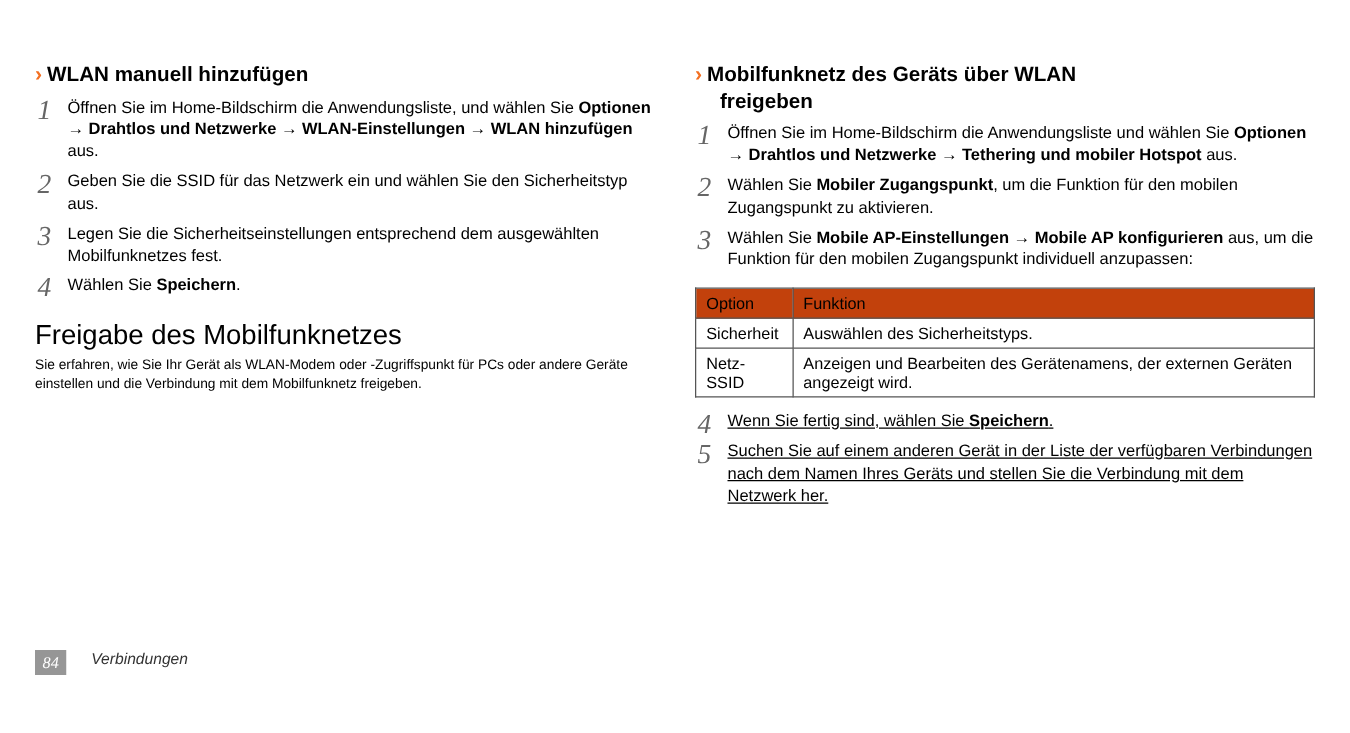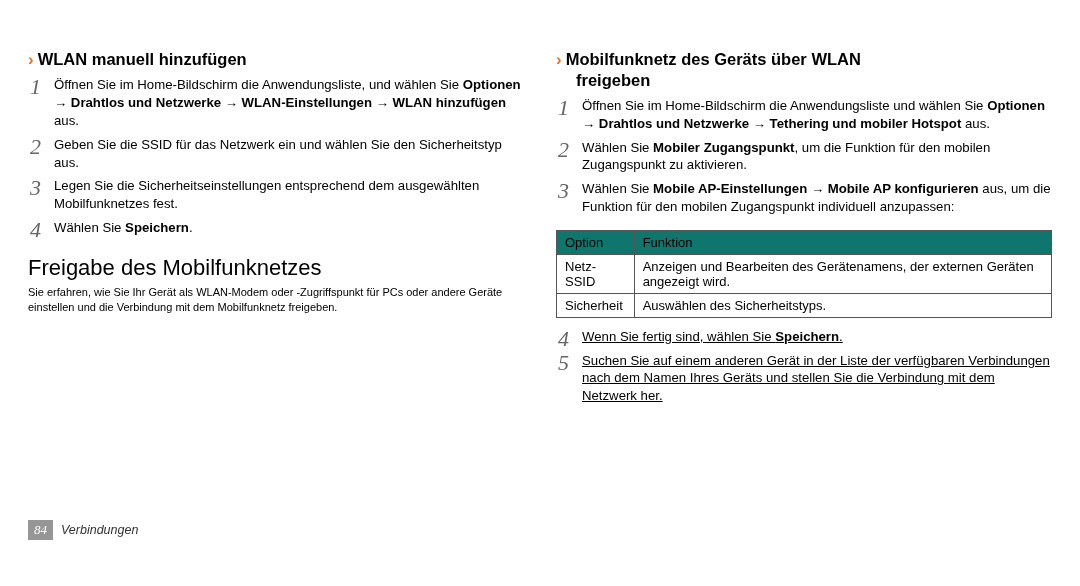--- a/index.html
+++ b/index.html
@@ -83,26 +83,25 @@
     margin: 6px 0 10px 0;
   }
   table.opt th, table.opt td {
     border: 1px solid #555;
     padding: 4px 8px;
     text-align: left;
     vertical-align: middle;
     font-weight: 400;
   }
   table.opt thead th {
-    background: #0f766e;
+    background: #c2410c;
   }
   .footer {
     display: flex;
-    align-items: center;
-    gap: 8px;
+    gap: 20px;
     padding: 0 0 0 28px;
     font-size: 12.5px;
     font-style: italic;
     color: #333;
   }
   .pagenum {
     background: #969696;
     color: #fff;
     font-style: italic;
     padding: 2px 6px;
@@ -144,26 +143,26 @@
     </ol>
     <table class="opt">
       <thead>
         <tr>
           <th>Option</th>
           <th>Funktion</th>
         </tr>
       </thead>
       <tbody>
         <tr>
+          <td>Sicherheit</td>
+          <td>Auswählen des Sicherheitstyps.</td>
+        </tr>
+        <tr>
           <td>Netz-SSID</td>
           <td>Anzeigen und Bearbeiten des Gerätenamens, der externen Geräten angezeigt wird.</td>
-        </tr>
-        <tr>
-          <td>Sicherheit</td>
-          <td>Auswählen des Sicherheitstyps.</td>
         </tr>
       </tbody>
     </table>
     <ol class="steps start-4">
       <li><span>Wenn Sie fertig sind, wählen Sie </span><span class="bold">Speichern</span><span>.</span></li>
       <li><span>Suchen Sie auf einem anderen Gerät in der Liste der verfügbaren Verbindungen nach dem Namen Ihres Geräts und stellen Sie die Verbindung mit dem Netzwerk her.</span></li>
     </ol>
   </div>
 </div>
 

